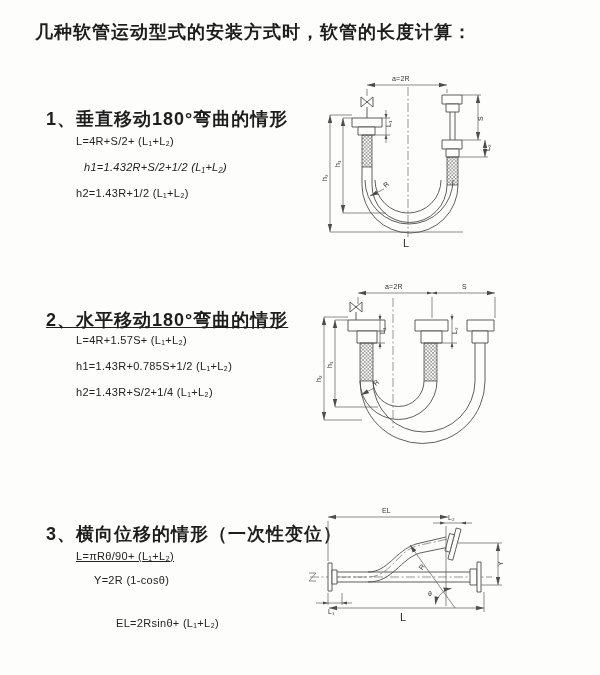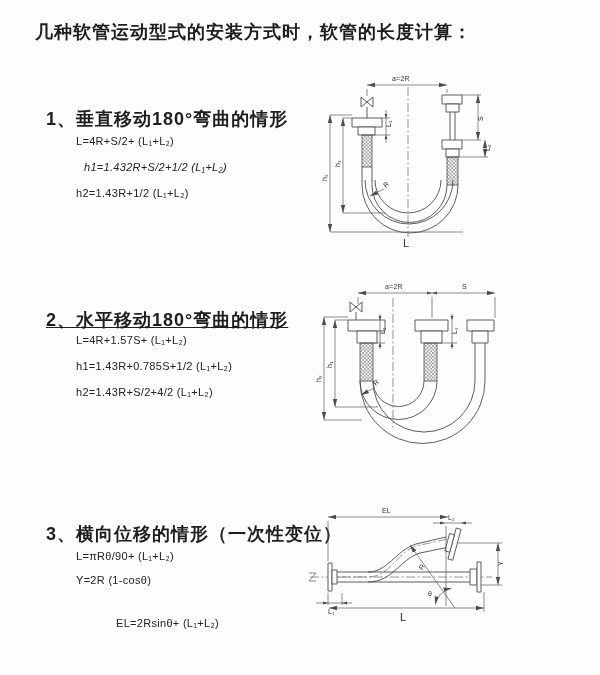--- a/index.html
+++ b/index.html
@@ -28,25 +28,25 @@
 <div class="abs cjk" style="left:35px;top:20px;">几种软管运动型式的安装方式时，软管的长度计算：</div>
 
 <div class="abs cjk" style="left:46px;top:107px;">1、垂直移动180°弯曲的情形</div>
 <div class="abs formula" style="left:76px;top:135px;">L=4R+S/2+ (L₁+L₂)</div>
 <div class="abs formula" style="left:84px;top:161px;font-style:italic;">h1=1.432R+S/2+1/2 (L₁+L₂)</div>
 <div class="abs formula" style="left:76px;top:187px;">h2=1.43R+1/2 (L₁+L₂)</div>
 
 <div class="abs cjk" style="left:46px;top:308px;text-decoration:underline;">2、水平移动180°弯曲的情形</div>
 <div class="abs formula" style="left:76px;top:334px;">L=4R+1.57S+ (L₁+L₂)</div>
 <div class="abs formula" style="left:76px;top:360px;">h1=1.43R+0.785S+1/2 (L₁+L₂)</div>
-<div class="abs formula" style="left:76px;top:386px;">h2=1.43R+S/2+4/2 (L₁+L₂)</div>
+<div class="abs formula" style="left:76px;top:386px;">h2=1.43R+S/2+1/4 (L₁+L₂)</div>
 
 <div class="abs cjk" style="left:46px;top:522px;">3、横向位移的情形（一次性变位）</div>
-<div class="abs formula" style="left:76px;top:550px;">L=πRθ/90+ (L₁+L₂)</div>
-<div class="abs formula" style="left:76px;top:574px;">Y=2R (1-cosθ)</div>
+<div class="abs formula" style="left:76px;top:550px;text-decoration:underline;">L=πRθ/90+ (L₁+L₂)</div>
+<div class="abs formula" style="left:94px;top:574px;">Y=2R (1-cosθ)</div>
 <div class="abs formula" style="left:76px;top:617px;margin-left:40px;">EL=2Rsinθ+ (L₁+L₂)</div>
 
 <svg style="left:300px;top:65px;" width="296" height="192" viewBox="0 0 296 192">
   <defs>
     <pattern id="braidpat" width="3.5" height="3.5" patternUnits="userSpaceOnUse">
       <path d="M0,3.5 L3.5,0 M0,0 L3.5,3.5" stroke="#5a5a5a" stroke-width="0.5"></path>
     </pattern>
     <marker id="mE" markerWidth="9" markerHeight="7" refX="8" refY="3" orient="auto" markerUnits="userSpaceOnUse">
       <path d="M0,0.8 L8,3 L0,5.2 Z" fill="#4d4d4d"></path>
     </marker>

